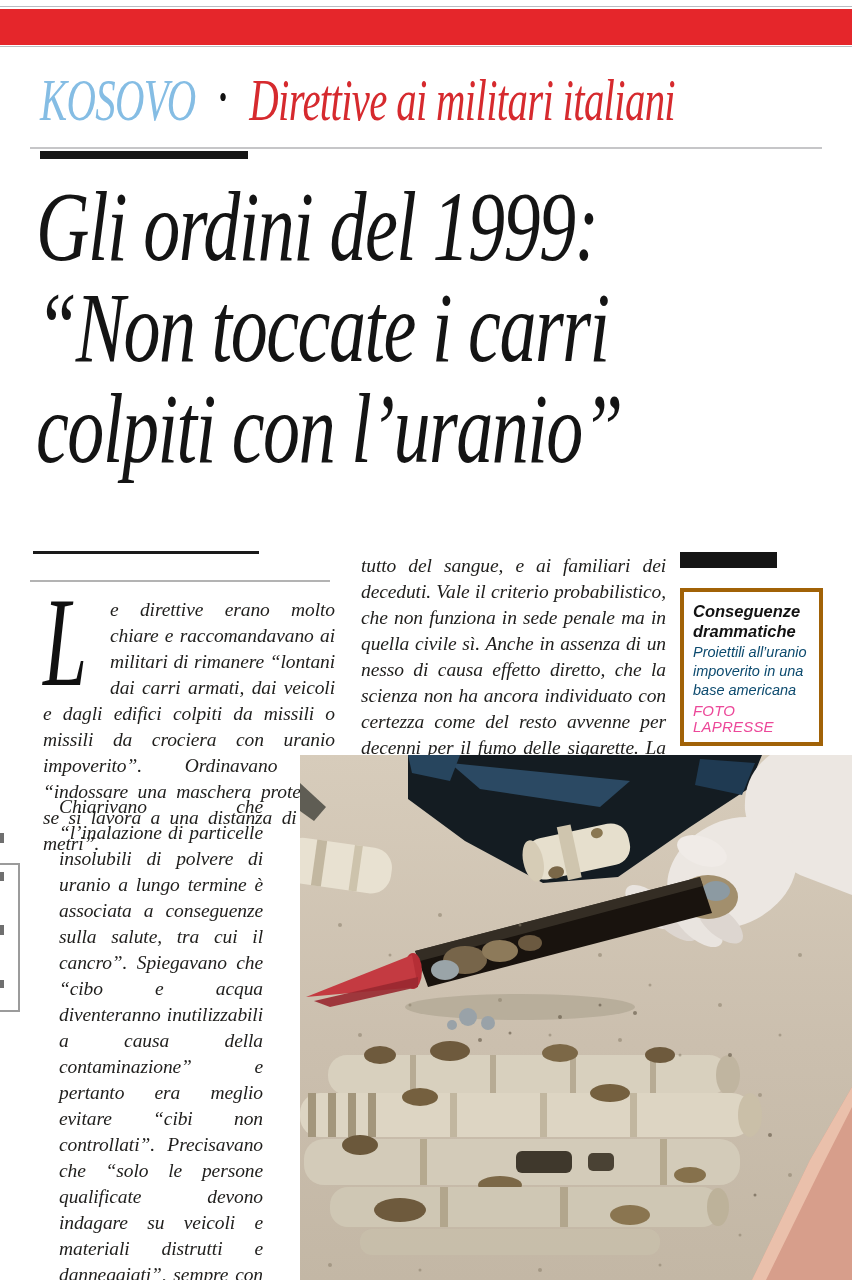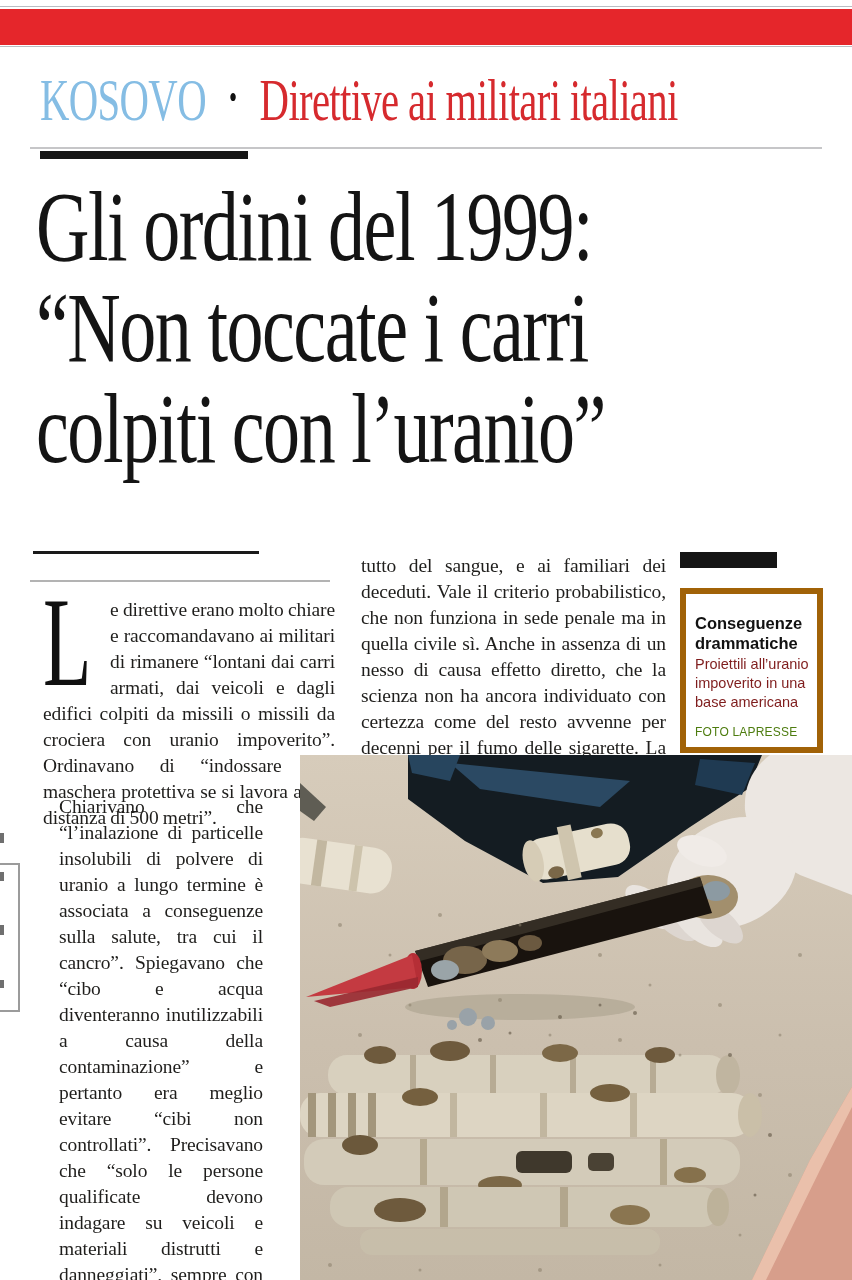--- a/index.html
+++ b/index.html
@@ -1,17 +1,17 @@
 <!DOCTYPE html>
 <html lang="it"><head>
 <meta charset="utf-8">
 <style>
   html,body{margin:0;padding:0;background:#ffffff;}
   .page{position:relative;width:852px;height:1280px;overflow:hidden;background:#ffffff;
-        font-family:"Liberation Serif",serif;color:#1f1e1c;}
+        font-family:"Liberation Serif",serif;color:#1f1e1c;font-style:italic;}
 
   
   .hairline{position:absolute;left:0;width:852px;height:1px;background:#b9bdc3;}
   .redbar{position:absolute;left:0;top:9px;width:852px;height:36px;background:#e5262b;}
 
   
   .kicker{position:absolute;left:40px;top:66px;white-space:nowrap;
           font-size:60px;line-height:64px;letter-spacing:-1px;
           transform:scaleX(0.68);transform-origin:0 0;}
   .kicker .section{color:#85bde4;}
@@ -42,25 +42,25 @@
   .col1-rest .para3{margin:0;text-indent:20px;}
   .col2{position:absolute;left:361px;top:553px;width:305px;}
 
   .dropcap-box{float:left;width:58px;height:88px;position:relative;margin:5px 9px 0 0;}
   .dropcap{position:absolute;left:0;top:-10px;font-size:128px;line-height:100px;color:#101010;
            transform:scaleX(0.62);transform-origin:0 0;}
 
   
   .side-black{position:absolute;left:680px;top:552px;width:97px;height:16px;background:#151515;}
   .caption-box{position:absolute;left:680px;top:588px;width:143px;box-sizing:border-box;
-               border:6px solid #a16207;background:#fff;padding:19px 8px 7px 9px;
+               border:4px solid #a16207;background:#fff;padding:9px 8px 7px 9px;
                font-family:"Liberation Sans",sans-serif;}
   .caption-title{font-size:16.5px;line-height:20px;font-weight:bold;color:#121212;}
-  .caption-body{font-size:14.5px;line-height:19px;color:#7f1d1d;margin-top:2px;}
-  .caption-credit{font-size:12px;line-height:16px;color:#4d7c0f;margin-top:12px;letter-spacing:0.2px;}
+  .caption-body{font-size:14.5px;line-height:19px;color:#0c4a6e;margin-top:2px;}
+  .caption-credit{font-size:15px;line-height:16px;color:#ec4899;margin-top:3px;letter-spacing:0.2px;}
 
   
   .photo{position:absolute;left:300px;top:755px;width:552px;height:525px;overflow:hidden;}
   .photo svg{display:block;}
 
   
   .edge-box{position:absolute;left:-30px;top:863px;width:46px;height:145px;
             border:2px solid #9b9b9b;background:#fff;}
   .edge-mark{position:absolute;left:0;width:4px;background:#6f6f6f;}
 </style>

